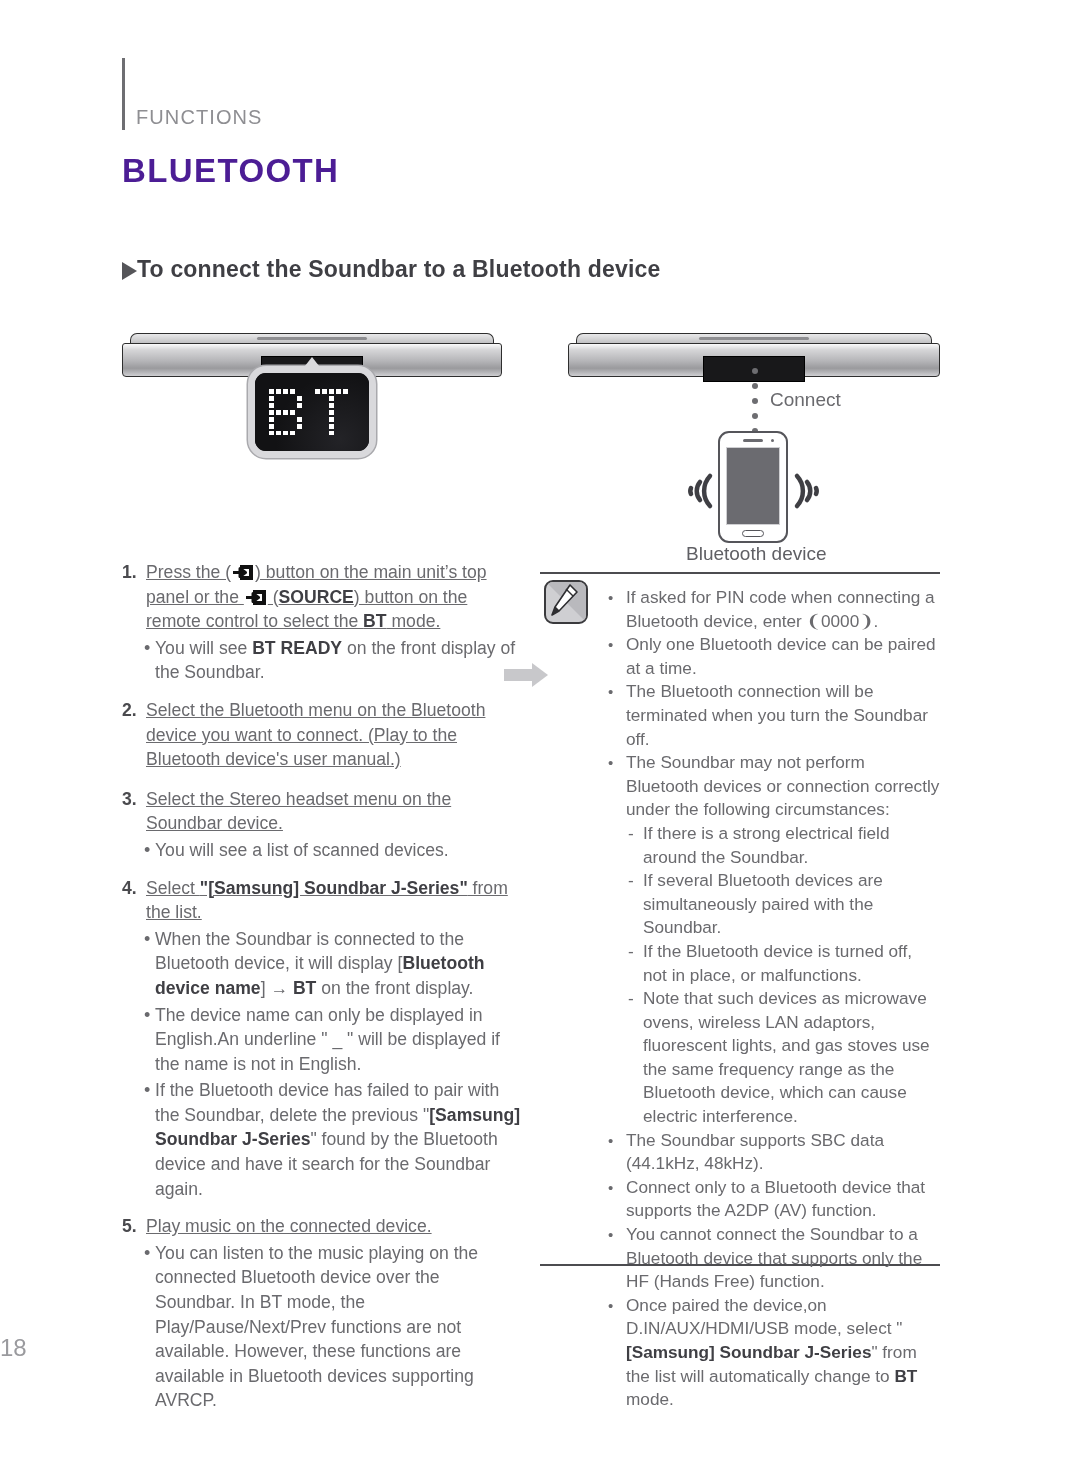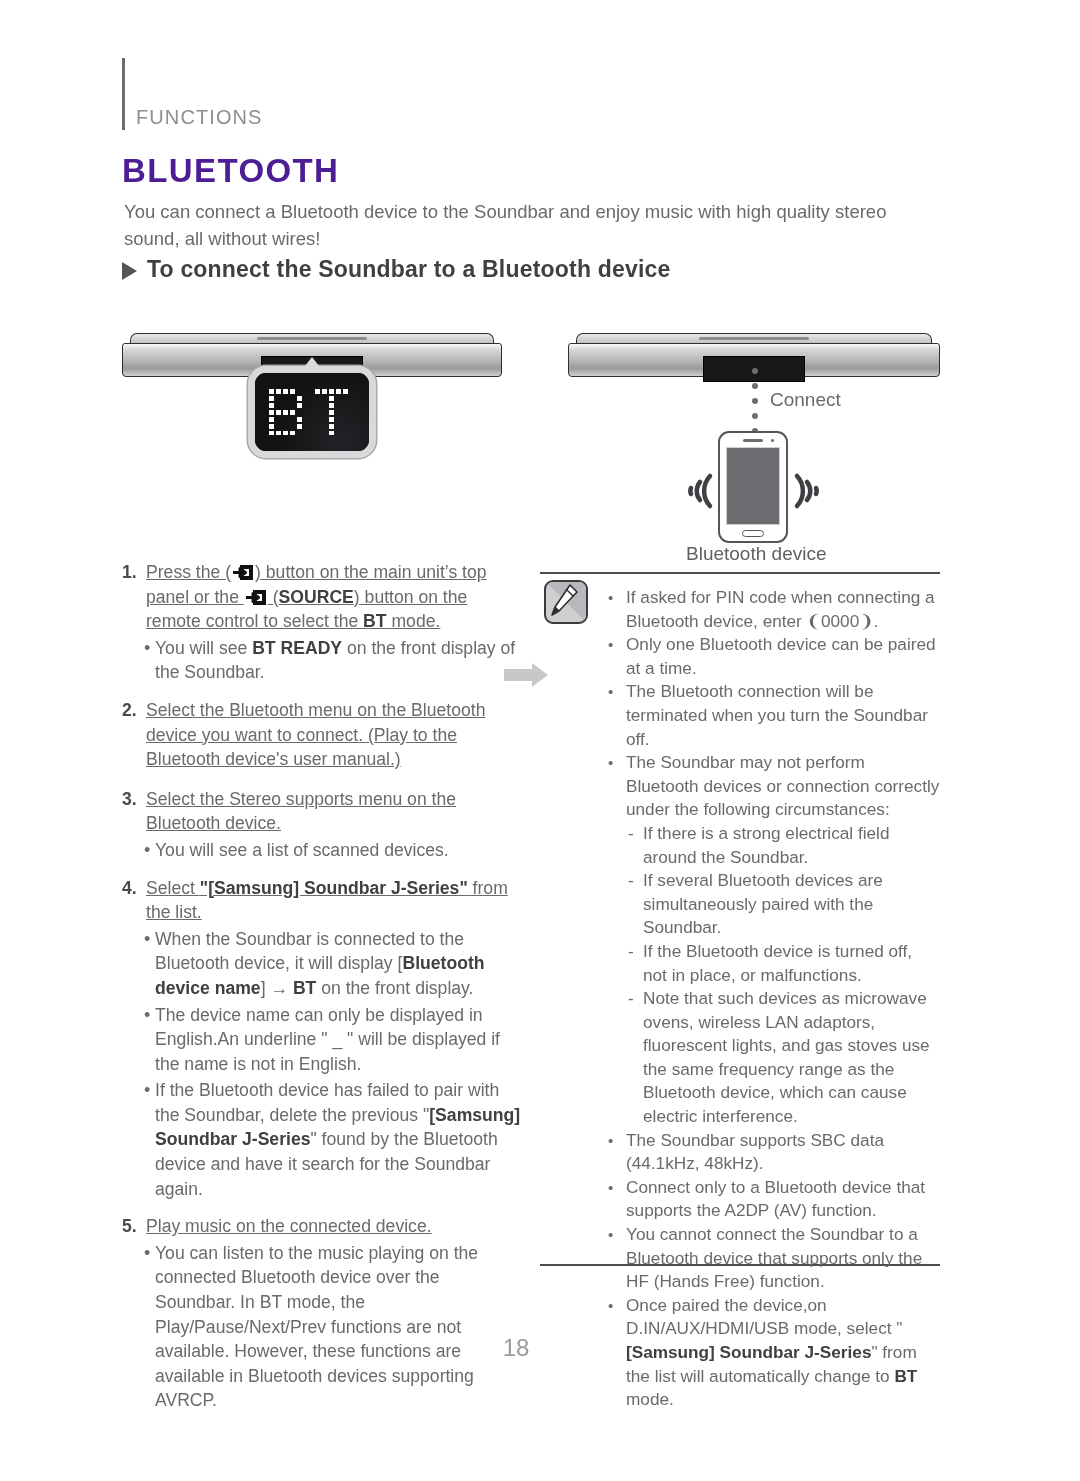--- a/index.html
+++ b/index.html
@@ -55,21 +55,20 @@
     font-size: 18.5px;
     line-height: 27px;
     color: #6a6a6e;
   }
   .subtitle-row {
     position: absolute;
     left: 122px;
     top: 256px;
     display: flex;
     align-items: center;
-    gap: 10px;
   }
   .tri {
     width: 0; height: 0;
     border-left: 15px solid #555559;
     border-top: 9px solid transparent;
     border-bottom: 9px solid transparent;
     position: relative;
     top: 1px;
   }
   .subtitle {
@@ -228,33 +227,32 @@
   .nitem { display: flex; }
   .nbullet { flex: 0 0 18px; color: #6a6a6e; font-size: 15px; line-height: 23.6px; }
   .ntext { flex: 1; }
   .dash-list { padding-left: 20px; }
   .ditem { display: flex; }
   .dbullet { flex: 0 0 15px; color: #6a6a6e; }
 
   
   .page-num {
     position: absolute; left: 0; top: 1334px; width: 1032px;
-    text-align: center; font-size: 24px; color: #9a9a9e;
+    text-align: left; font-size: 24px; color: #9a9a9e;
   }
 </style>
 </head>
 <body>
 
 <div class="page">
 
   <div class="header-rule"></div>
   <div class="header-kicker">FUNCTIONS</div>
 
   <h1 class="title">BLUETOOTH</h1>
-  <p class="intro">You can connect a Bluetooth device to the Soundbar and enjoy music with high quality stereo sound, all without wires!</p>
 
   <div class="subtitle-row">
     <span class="tri"></span>
     <span class="subtitle">To connect the Soundbar to a Bluetooth device</span>
   </div>
 
   <div class="figure">
 
     <div class="soundbar" style="left:122px; top:8px; width:380px; height:46px;">
       <div class="sb-top"></div>
@@ -376,21 +374,21 @@
         <span class="sub-body">You will see <b>BT READY</b> on the front display of the Soundbar.</span>
       </div>
       <div class="gap"></div>
       <div class="step">
         <span class="step-num">2.</span>
         <span class="step-body">Select the Bluetooth menu on the Bluetooth device you want to connect. (Play to the Bluetooth device's user manual.)</span>
       </div>
       <div class="gap"></div>
       <div class="step">
         <span class="step-num">3.</span>
-        <span class="step-body">Select the Stereo supports menu on the Bluetooth device.</span>
+        <span class="step-body">Select the Stereo headset menu on the Soundbar device.</span>
       </div>
       <div class="sub">
         <span class="sub-dot">•</span>
         <span class="sub-body">You will see a list of scanned devices.</span>
       </div>
       <div class="gap"></div>
       <div class="step">
         <span class="step-num">4.</span>
         <span class="step-body">Select <b>"[Samsung] Soundbar J-Series"</b> from the list.</span>
       </div>

